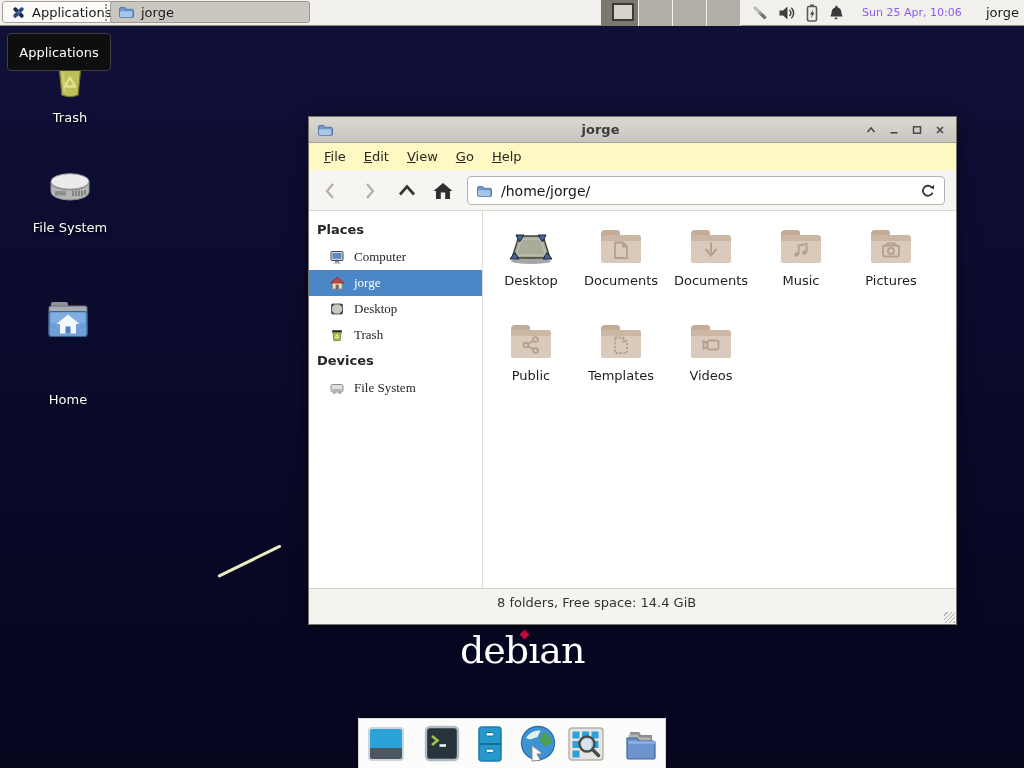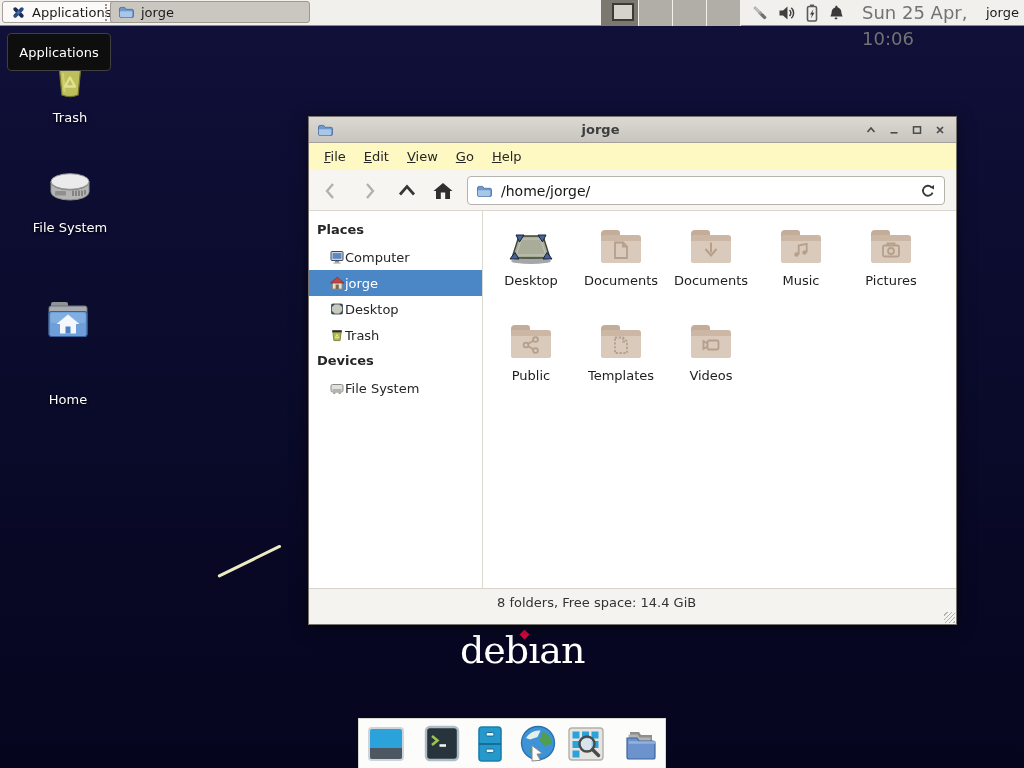--- a/index.html
+++ b/index.html
@@ -12,21 +12,21 @@
   .app-button{position:absolute;left:2px;top:1px;height:22px;padding:0 8px;display:flex;align-items:center;gap:6px;
     background:#fbfaf8;border:1px solid #a49f98;border-radius:3px;font-size:13px;color:#1b1b1b;box-sizing:border-box;cursor:default;}
   .panel-handle{position:absolute;left:105px;top:4px;height:17px;width:0;border-left:2px dotted #99958e;}
   .task-button{position:absolute;left:110px;top:1px;width:200px;height:22px;display:flex;align-items:center;gap:7px;padding:0 7px;
     background:#cac7c0;border:1px solid #9d9992;border-radius:3px;font-size:13px;color:#1b1b1b;box-sizing:border-box;}
   .pager{position:absolute;left:601px;top:0;height:26px;display:flex;}
   .ws{width:34px;height:26px;background:#b1aea7;border-right:1px solid #f1f0ed;box-sizing:border-box;}
   .ws.active{width:38px;background:#7c786f;position:relative;}
   .mini-window{position:absolute;left:11px;top:3px;width:22px;height:18px;background:#d5d2cb;border:2px solid #3b3b35;box-sizing:border-box;}
   .tray{position:absolute;left:750px;top:3px;height:20px;display:flex;align-items:center;gap:7px;}
-  .clock{position:absolute;left:862px;top:0;height:26px;line-height:26px;font-size:18px;color:#737373;}
+  .clock{position:absolute;left:862px;top:0;height:26px;line-height:26px;font-size:11px;color:#8b5cf6;}
   .panel-user{position:absolute;left:986px;top:0;height:26px;line-height:26px;font-size:13px;color:#1b1b1b;}
   
   .tooltip{position:absolute;left:7px;top:33px;width:104px;height:38px;background:#0e0e0e;border:1px solid #3f3f3f;border-radius:4px;
     color:#fff;font-size:13px;display:flex;align-items:center;justify-content:center;z-index:60;box-sizing:border-box;}
   
   .desktop-icon{position:absolute;width:96px;display:flex;flex-direction:column;align-items:center;gap:6px;
     color:#fff;font-size:13px;text-shadow:0 1px 3px rgba(0,0,0,.95);z-index:5;}
   
   .cursor-line{position:absolute;left:218px;top:575px;width:70px;height:3px;background:#ecebc2;border-radius:2px;
     transform:rotate(-26deg);transform-origin:0 50%;z-index:70;}
@@ -42,21 +42,21 @@
   .menubar{height:27px;background:#fef9c3;display:flex;align-items:center;padding-left:6px;font-size:13px;color:#262626;}
   .menu-item{padding:0 9px;cursor:default;}
   .toolbar{position:relative;height:41px;background:#f6f5f2;border-bottom:1px solid #dbd8d2;box-sizing:border-box;}
   .tb-btn{position:absolute;top:9px;width:24px;height:24px;}
   .path-field{position:absolute;left:158px;top:6px;width:478px;height:29px;background:#fff;border:1px solid #b6b3ac;border-radius:4px;
     display:flex;align-items:center;gap:7px;padding:0 8px;box-sizing:border-box;}
   .path-field input{border:none;outline:none;flex:1;font-size:14px;color:#161616;background:transparent;font-family:inherit;}
   .content{position:absolute;top:94px;left:0;right:0;bottom:29px;display:flex;}
   .sidebar{width:174px;background:#fff;border-right:1px solid #dcd9d3;padding-top:6px;font-size:13px;color:#262626;box-sizing:border-box;}
   .side-header{font-weight:bold;padding:5px 10px 7px 8px;}
-  .side-row{height:26px;display:flex;align-items:center;padding-left:20px;}
+  .side-row{height:26px;display:flex;align-items:center;gap:9px;padding-left:20px;font-family:Liberation Serif, serif;}
   .side-row.selected{background:#4b87c6;color:#fff;}
   .iconview{flex:1;background:#fff;padding:8px 0 0 3px;display:flex;flex-wrap:wrap;align-content:flex-start;}
   .file-item{width:90px;height:95px;display:flex;flex-direction:column;align-items:center;}
   .file-item svg{margin-top:5px;}
   .file-label{margin-top:5px;font-size:13px;color:#1e1e1e;}
   .statusbar{position:absolute;left:0;right:0;bottom:0;height:36px;background:#f4f3f0;border-top:1px solid #d6d3cd;
     font-size:13px;color:#333;line-height:27px;padding-left:188px;box-sizing:border-box;}
   .resize-grip{position:absolute;right:1px;bottom:1px;width:11px;height:11px;
     background:repeating-linear-gradient(135deg,transparent 0 2px,#b3b0a9 2px 3px);}
   

